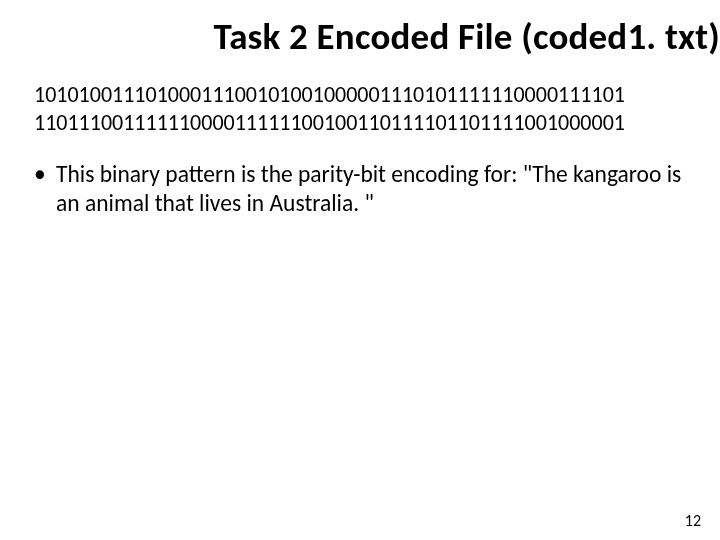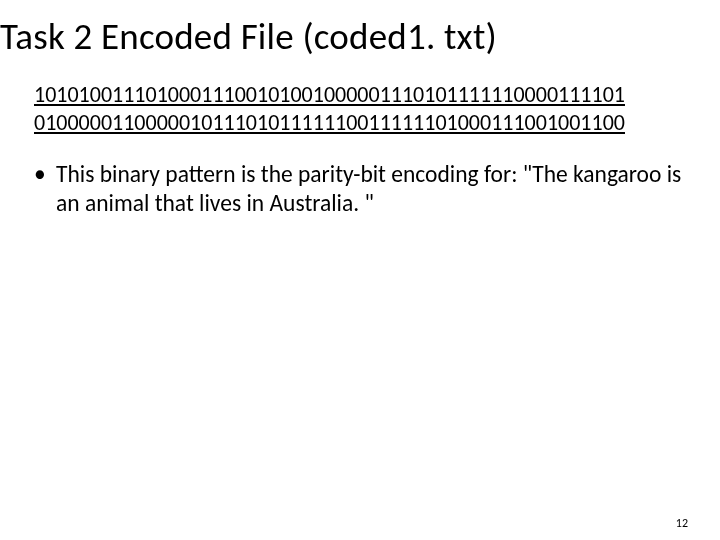--- a/index.html
+++ b/index.html
@@ -13,63 +13,62 @@
     overflow: hidden;
   }
   .slide {
     position: relative;
     width: 720px;
     height: 540px;
     box-sizing: border-box;
   }
   .title {
     font-size: 37px;
-    text-align: left;
+    text-align: right;
     padding-top: 14px;
-    font-weight: 400;
+    font-weight: 700;
     letter-spacing: 0.2px;
   }
   .binary-block {
     padding: 22px 28px 0 34px;
     font-size: 22px;
     line-height: 1.25;
     word-break: break-all;
     font-weight: 400;
-    text-decoration: underline;
   }
   .bullet-block {
     padding: 24px 34px 0 56px;
     font-size: 23.5px;
     line-height: 1.25;
     position: relative;
   }
   .bullet-block .bullet {
     position: absolute;
     left: 34px;
     top: 24px;
     font-size: 23.5px;
   }
   .page-number {
     position: absolute;
-    right: 32px;
+    right: 19px;
     bottom: 10px;
-    font-size: 12px;
+    font-size: 16px;
     color: #000;
   }
 </style>
 </head>
 <body>
 
 <div class="slide">
 
   <div class="title">Task 2 Encoded File (coded1. txt)</div>
 
   <div class="binary-block">
     <div>10101001110100011100101001000001110101111110000111101</div>
-    <div>01000001100000101110101111110011111101000111001001100</div>
+    <div>11011100111111000011111100100110111101101111001000001</div>
   </div>
 
   <div class="bullet-block">
     <span class="bullet">•</span>
     <span>This binary pattern is the parity-bit encoding for: "The kangaroo is an animal that lives in Australia. "</span>
   </div>
 
   <div class="page-number">12</div>
 
 </div>

